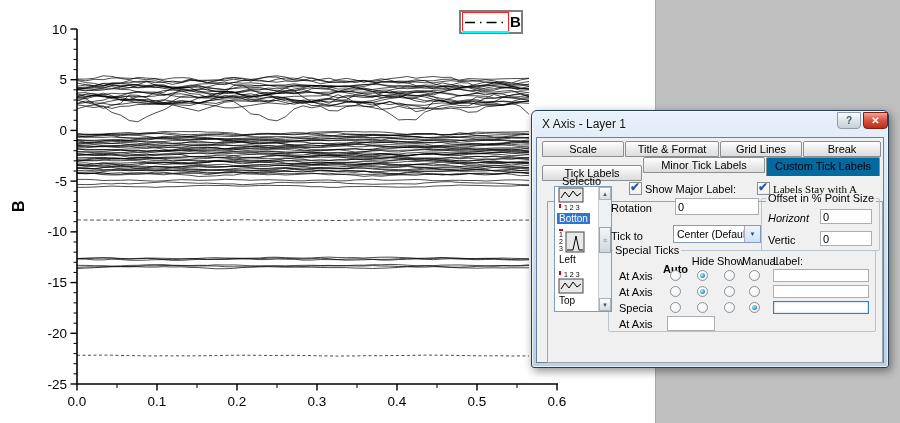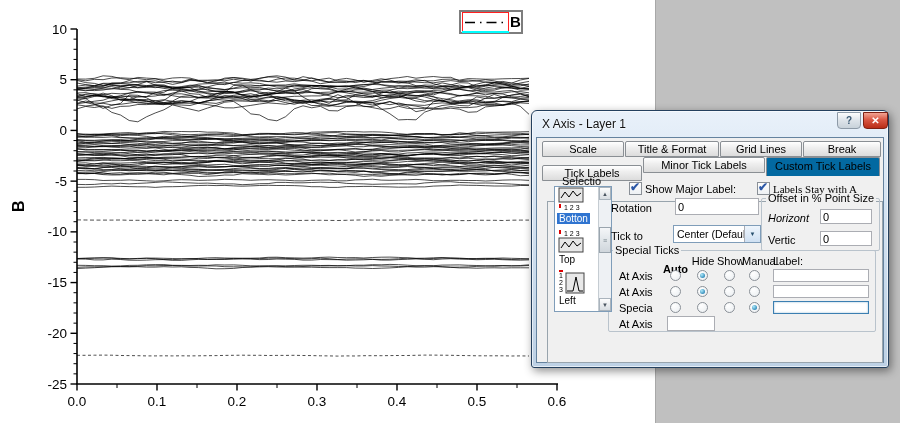--- a/index.html
+++ b/index.html
@@ -268,37 +268,37 @@
             <svg width="30" height="26">
               <rect x="2" y="1" width="24" height="14" fill="#e8e8e8" stroke="#444" stroke-width="1"></rect>
               <polyline points="4,11 8,5 12,10 16,4 20,9 24,6" fill="none" stroke="#000" stroke-width="1"></polyline>
               <line x1="3" y1="17" x2="3" y2="21" stroke="#d00" stroke-width="2"></line>
               <text x="7" y="23" font-size="7" font-family="Liberation Sans">1 2 3</text>
             </svg>
             <span class="ilabel">Botton</span>
           </div>
           <div class="sel-item">
             <svg width="30" height="26">
-              <line x1="3" y1="2" x2="3" y2="6" stroke="#d00" stroke-width="2"></line>
-              <text x="7" y="8" font-size="7" font-family="Liberation Sans">1 2 3</text>
-              <rect x="2" y="10" width="24" height="14" fill="#e8e8e8" stroke="#444" stroke-width="1"></rect>
-              <polyline points="4,20 8,14 12,19 16,13 20,18 24,15" fill="none" stroke="#000" stroke-width="1"></polyline>
-            </svg>
-            <span class="ilabel">Top</span>
-          </div>
-          <div class="sel-item">
-            <svg width="30" height="26">
               <line x1="2" y1="2" x2="6" y2="2" stroke="#d00" stroke-width="2"></line>
               <text x="2" y="9" font-size="7" font-family="Liberation Sans">1</text>
               <text x="2" y="16" font-size="7" font-family="Liberation Sans">2</text>
               <text x="2" y="23" font-size="7" font-family="Liberation Sans">3</text>
               <rect x="9" y="4" width="18" height="20" fill="#e8e8e8" stroke="#444" stroke-width="1"></rect>
               <path d="M10,22 L16,22 L19,8 L22,22 L26,22" fill="none" stroke="#000" stroke-width="1"></path>
             </svg>
             <span class="ilabel">Left</span>
+          </div>
+          <div class="sel-item">
+            <svg width="30" height="26">
+              <line x1="3" y1="2" x2="3" y2="6" stroke="#d00" stroke-width="2"></line>
+              <text x="7" y="8" font-size="7" font-family="Liberation Sans">1 2 3</text>
+              <rect x="2" y="10" width="24" height="14" fill="#e8e8e8" stroke="#444" stroke-width="1"></rect>
+              <polyline points="4,20 8,14 12,19 16,13 20,18 24,15" fill="none" stroke="#000" stroke-width="1"></polyline>
+            </svg>
+            <span class="ilabel">Top</span>
           </div>
         </div>
       <div id="sel-scroll">
         <div id="scr-up" class="scr-arrow">▲</div>
         <div id="scr-thumb">≡</div>
         <div id="scr-dn" class="scr-arrow">▼</div>
       </div>
     </div>
 
     <div class="cbox" style="left:97px;top:71px;">

